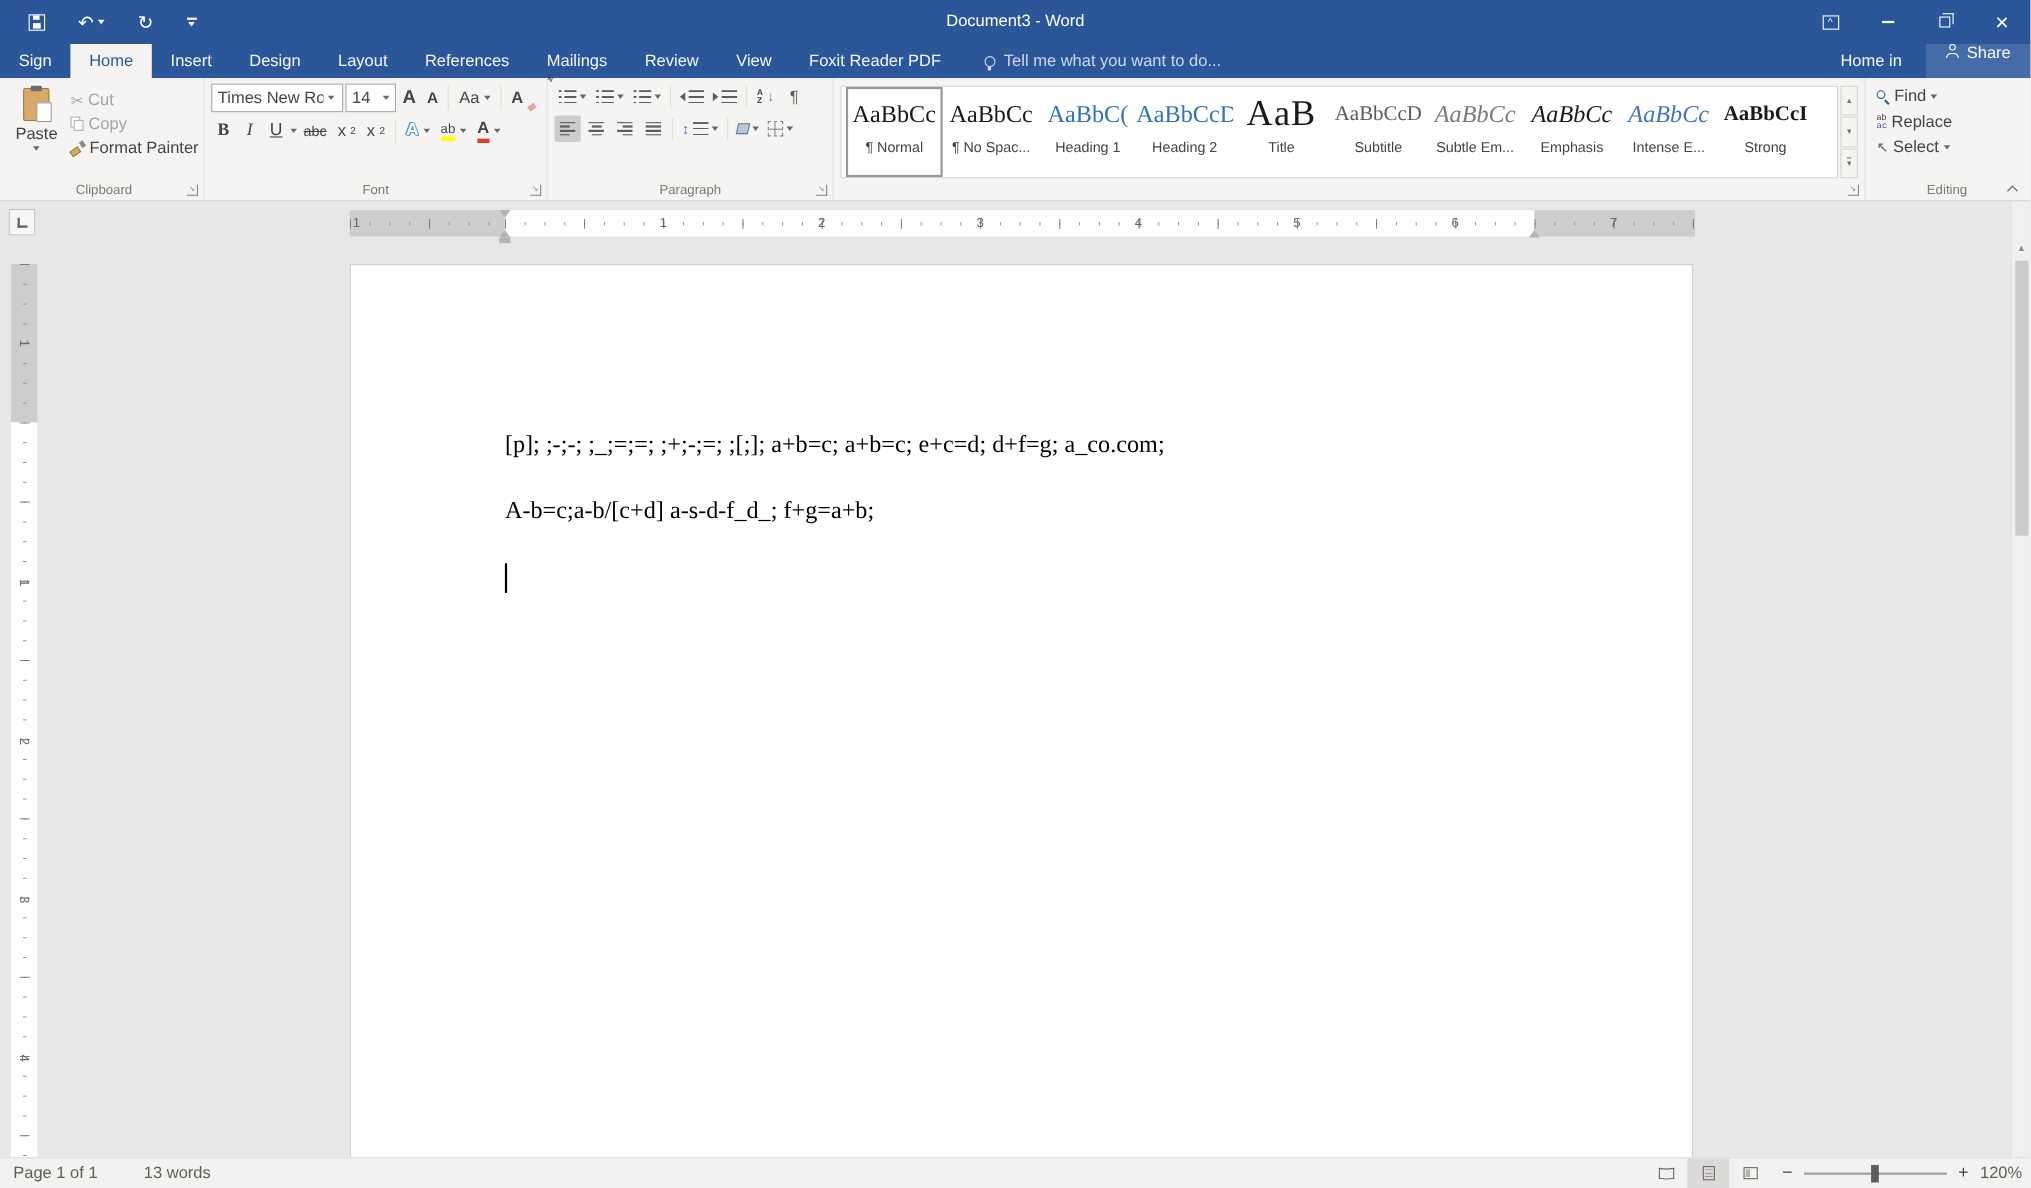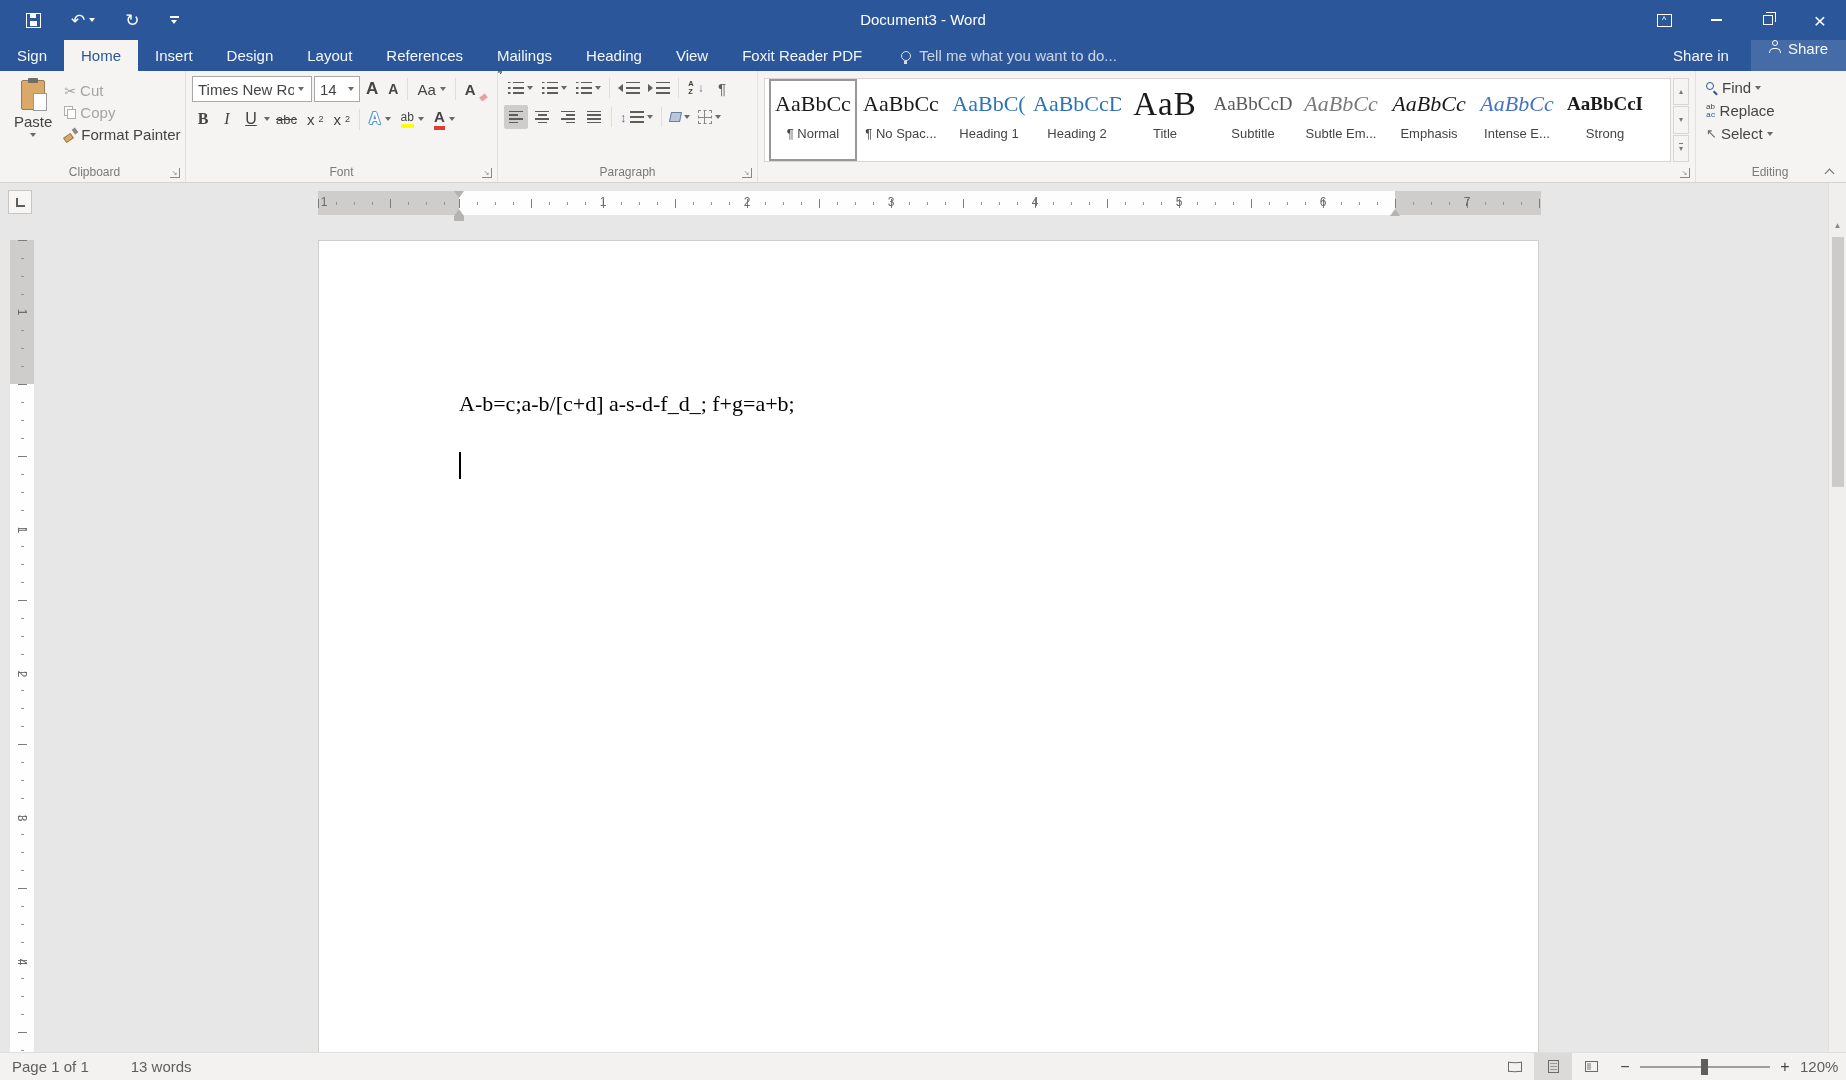--- a/index.html
+++ b/index.html
@@ -232,31 +232,31 @@
 </div>
 
 <div class="tabrow">
   <span class="tab">Sign</span>
   <span class="tab active">Home</span>
   <span class="tab">Insert</span>
   <span class="tab">Design</span>
   <span class="tab">Layout</span>
   <span class="tab">References</span>
   <span class="tab">Mailings</span>
-  <span class="tab">Heading</span>
+  <span class="tab">Review</span>
   <span class="tab">View</span>
   <span class="tab">Foxit Reader PDF</span>
   <div class="tellme">
     <span class="bulb">
         <i></i>
       </span>
     <span>Tell me what you want to do...</span>
   </div>
   <div class="tr-right">
-    <span class="signin">Share in</span>
+    <span class="signin">Home in</span>
     <div class="share">
       <span class="person">
           <i></i>
           <b></b>
         </span>
       <span>Share</span>
     </div>
   </div>
 </div>
 
@@ -565,20 +565,21 @@
     <div class="vseg white" style="top:144px; height:860px;"></div>
     <span class="vnum" style="top:72px">1</span>
     <span class="vnum" style="top:290px">1</span>
     <span class="vnum" style="top:434px">2</span>
     <span class="vnum" style="top:578px">3</span>
     <span class="vnum" style="top:722px">4</span>
   </div>
 
   <div class="page">
     <div class="doc">
+      <p>[p]; ;-;-; ;_;=;=; ;+;-;=; ;[;]; a+b=c; a+b=c; e+c=d; d+f=g; a_co.com;</p>
       <p>A-b=c;a-b/[c+d] a-s-d-f_d_; f+g=a+b;</p>
       <p><span class="caret"></span></p>
     </div>
   </div>
 
   <div class="vscroll">
     <div class="sb-up">▲</div>
     <div class="sb-thumb"></div>
   </div>
 </div>

